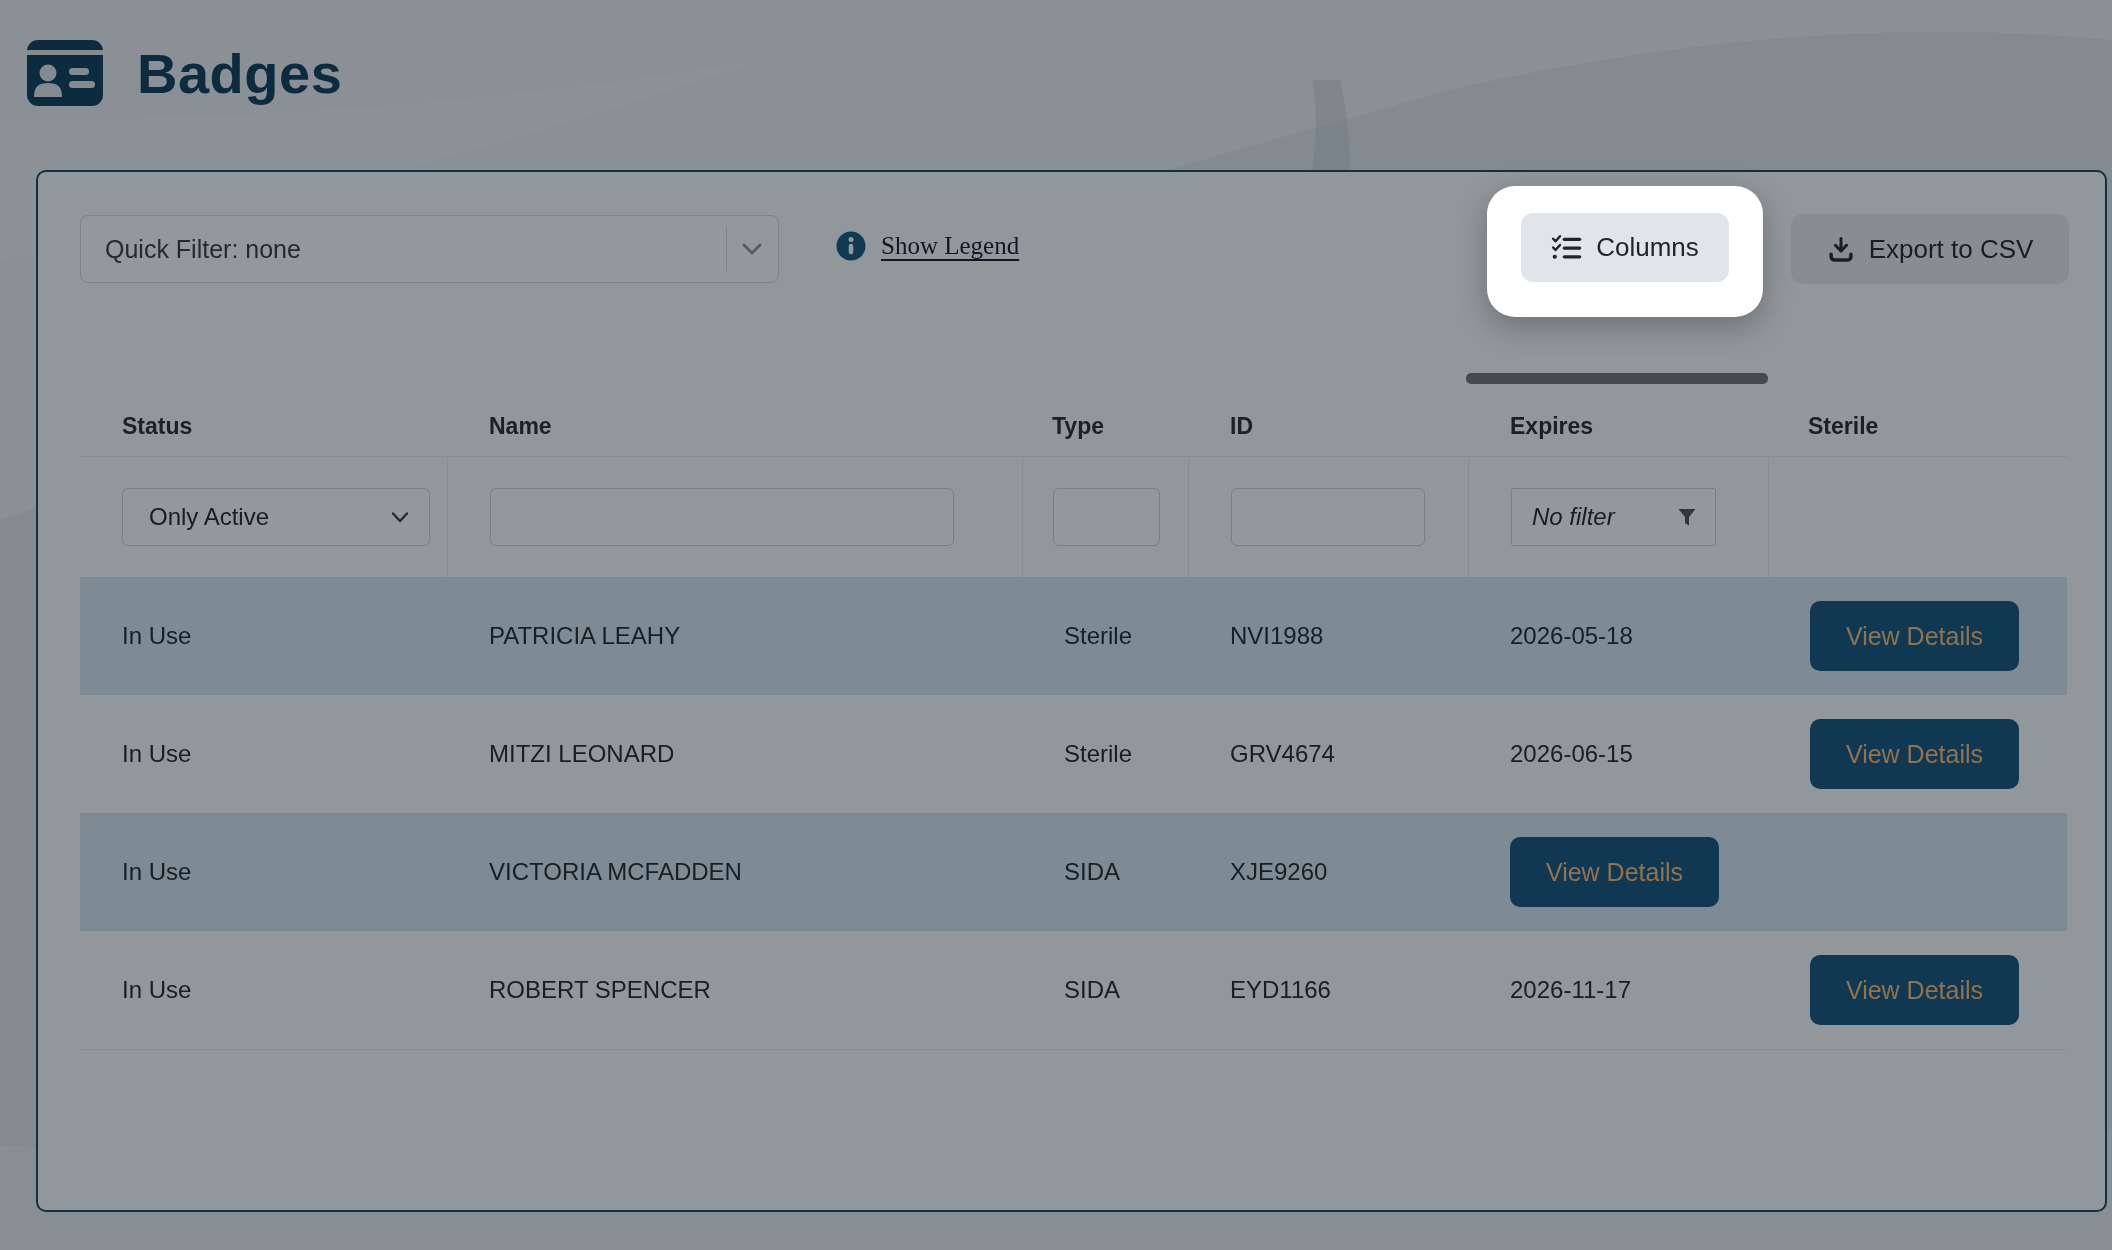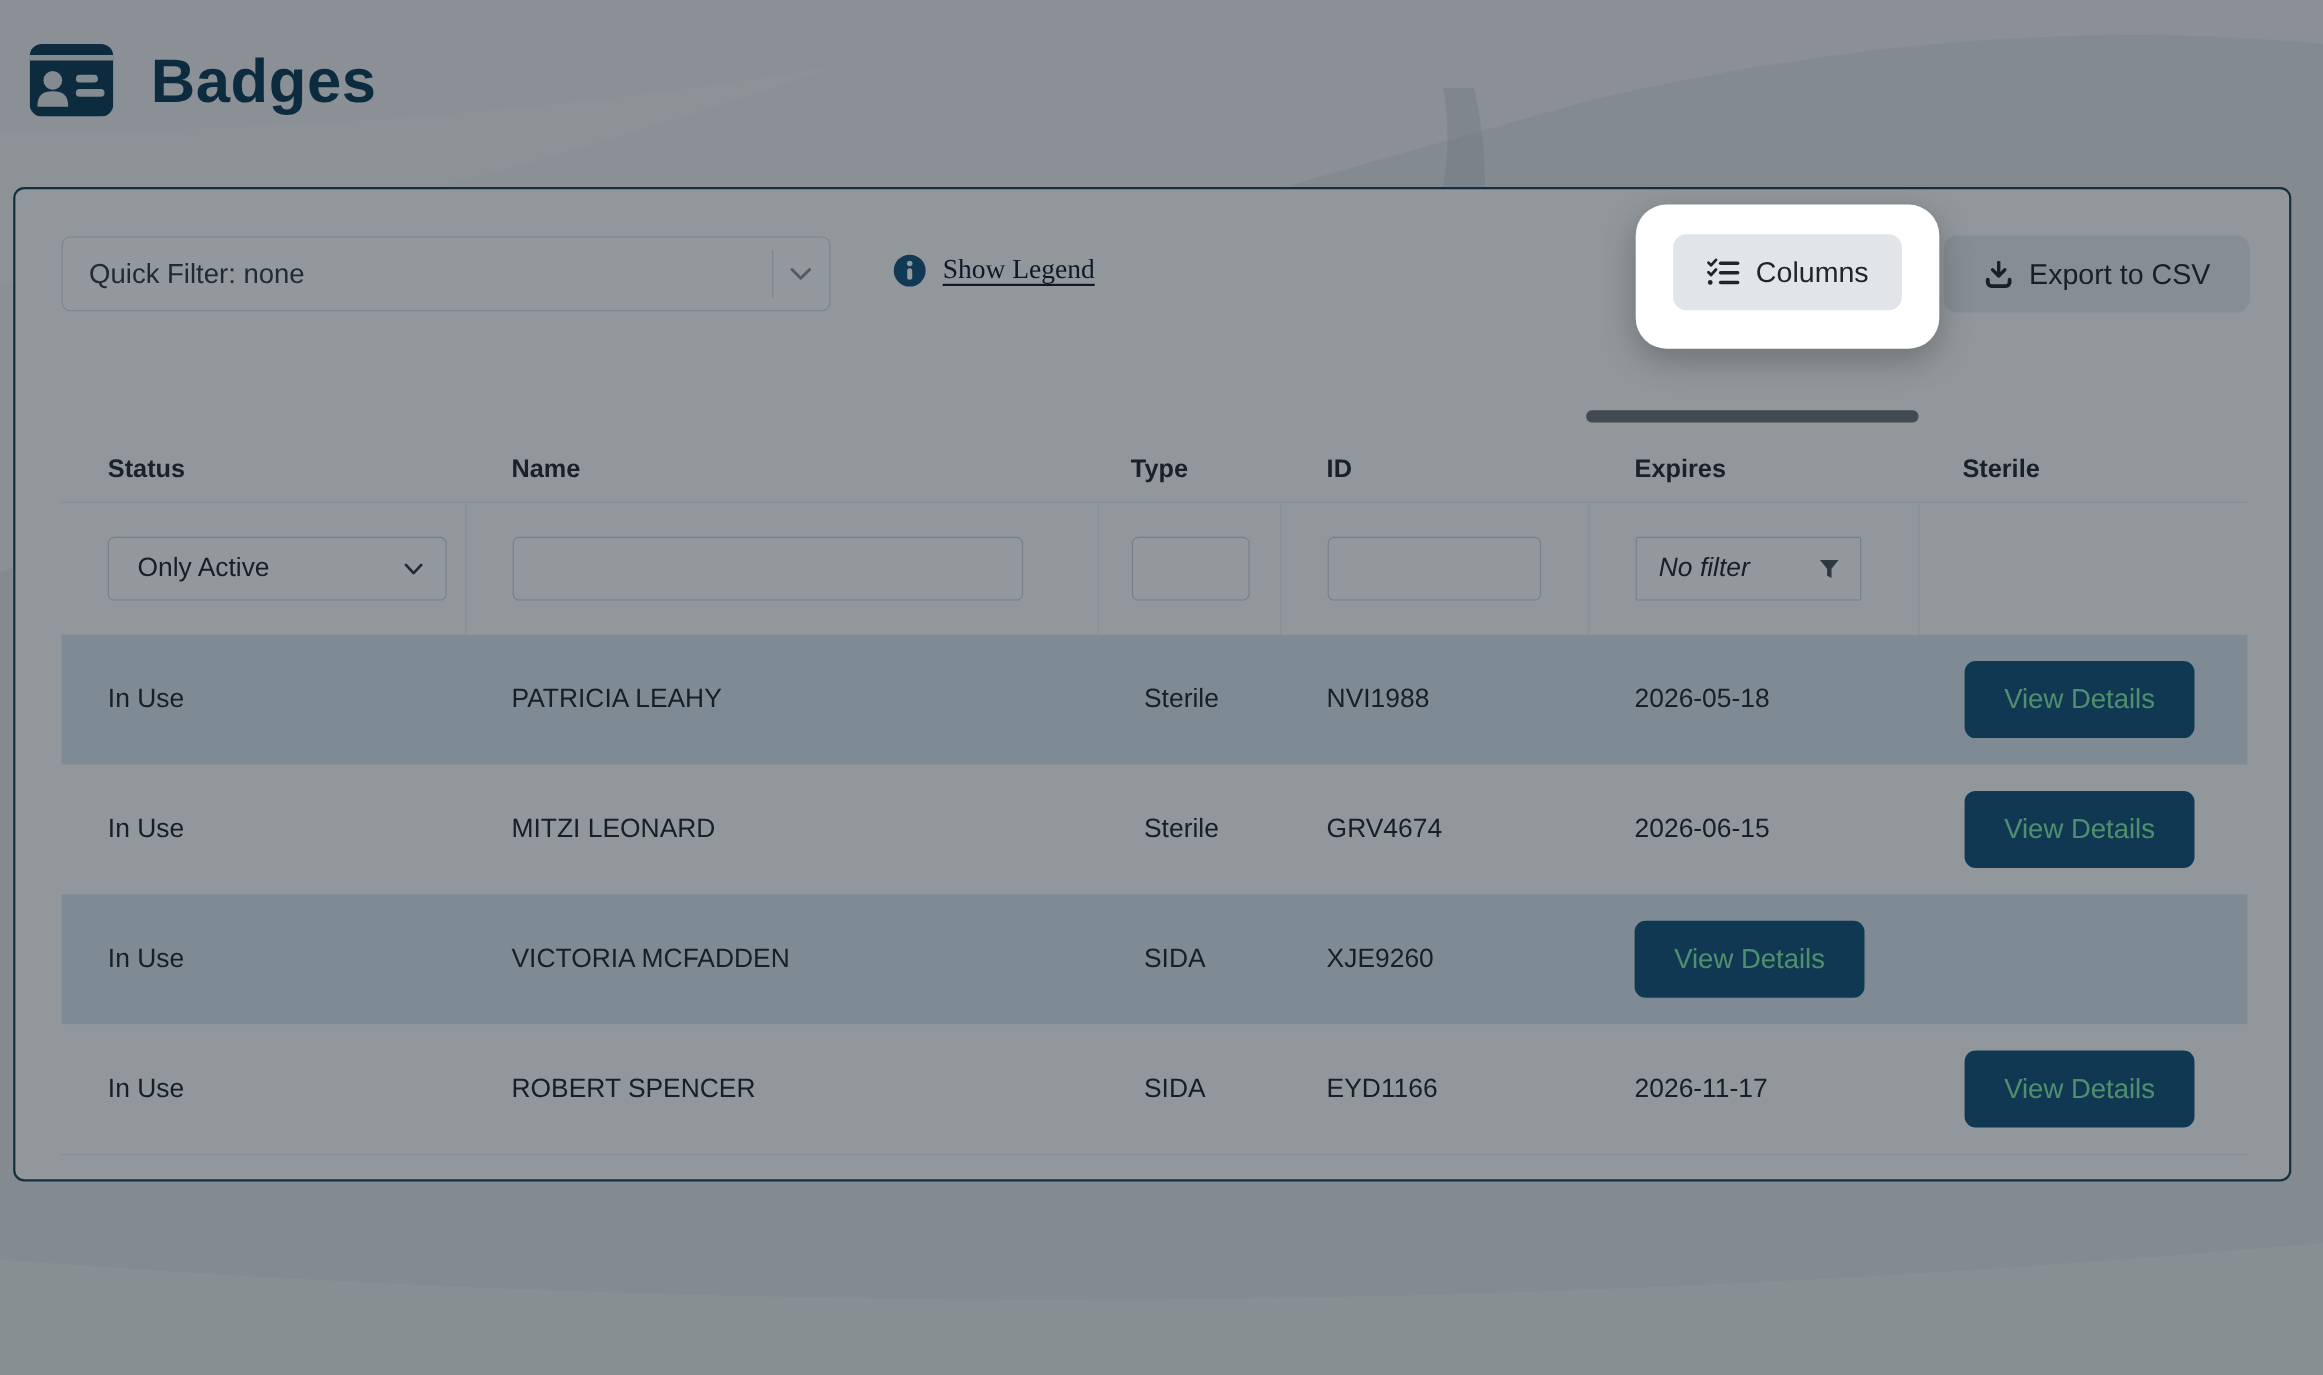--- a/index.html
+++ b/index.html
@@ -6,21 +6,21 @@
   *{box-sizing:border-box;font-family:"Liberation Sans","DejaVu Sans",sans-serif;}
   .page{position:relative;width:2112px;height:1250px;background:#e6e8e9;overflow:hidden;}
   .waves{position:absolute;inset:0;z-index:0;}
 
   
   .page-header{position:absolute;left:27px;top:40px;z-index:1;display:flex;align-items:center;gap:34px;}
   .badge-icon{width:76px;height:66px;display:block;}
   .page-title{font-size:56px;font-weight:600;color:#0e3a55;letter-spacing:.5px;}
 
   
-  .panel{position:absolute;left:12px;top:170px;width:2071px;height:904px;background:#fdfefe;
+  .panel{position:absolute;left:36px;top:170px;width:2071px;height:1042px;background:#fdfefe;
          border:2px solid #17425c;border-radius:10px;z-index:1;}
 
   
   .quick-filter{position:absolute;left:42px;top:43px;width:699px;height:68px;background:#fff;
     border:1px solid #d6dbe0;border-radius:8px;display:flex;align-items:center;cursor:pointer;}
   .quick-filter .qf-text{padding-left:24px;font-size:25px;color:#343a40;flex:1;}
   .qf-divider{width:1px;height:44px;background:#d6dbe0;margin-right:14px;}
   .qf-chevron{margin-right:15px;}
 
   .legend-group{position:absolute;left:798px;top:59px;display:flex;align-items:center;gap:15px;}
@@ -55,21 +55,21 @@
     color:#212529;padding:0 16px;outline:none;}
   .w-name{width:464px;} .w-type{width:107px;} .w-id{width:194px;}
   .nofilter-box{width:205px;height:58px;border:1px solid #ced4da;border-radius:2px;background:#fff;
     display:flex;align-items:center;justify-content:space-between;padding:0 18px 0 20px;cursor:pointer;}
   .nofilter-box .nf-text{font-size:24px;font-style:italic;color:#212529;}
 
   .tbody{border-bottom:1px solid #e9ecef;}
   .trow{display:flex;height:118px;}
   .trow.striped{background:#dce7f0;}
   .cell{display:flex;align-items:center;font-size:24px;color:#212529;padding-left:42px;}
-  .view-details{width:209px;height:70px;background:#15507a;color:#86efac;border:none;border-radius:10px;
+  .view-details{width:209px;height:70px;background:#15507a;color:#fdba74;border:none;border-radius:10px;
     font-size:25px;cursor:pointer;}
 
   
   .dim-overlay{position:absolute;inset:0;background:rgba(13,27,35,0.45);z-index:50;}
   .spotlight{position:absolute;left:1487px;top:186px;width:276px;height:131px;background:#fff;
     border-radius:28px;z-index:60;box-shadow:0 10px 30px rgba(0,0,0,0.25);}
   .columns-button{position:absolute;left:1521px;top:213px;width:208px;height:69px;z-index:70;background:#e1e5ea;}
 </style>
 </head>
 <body>

